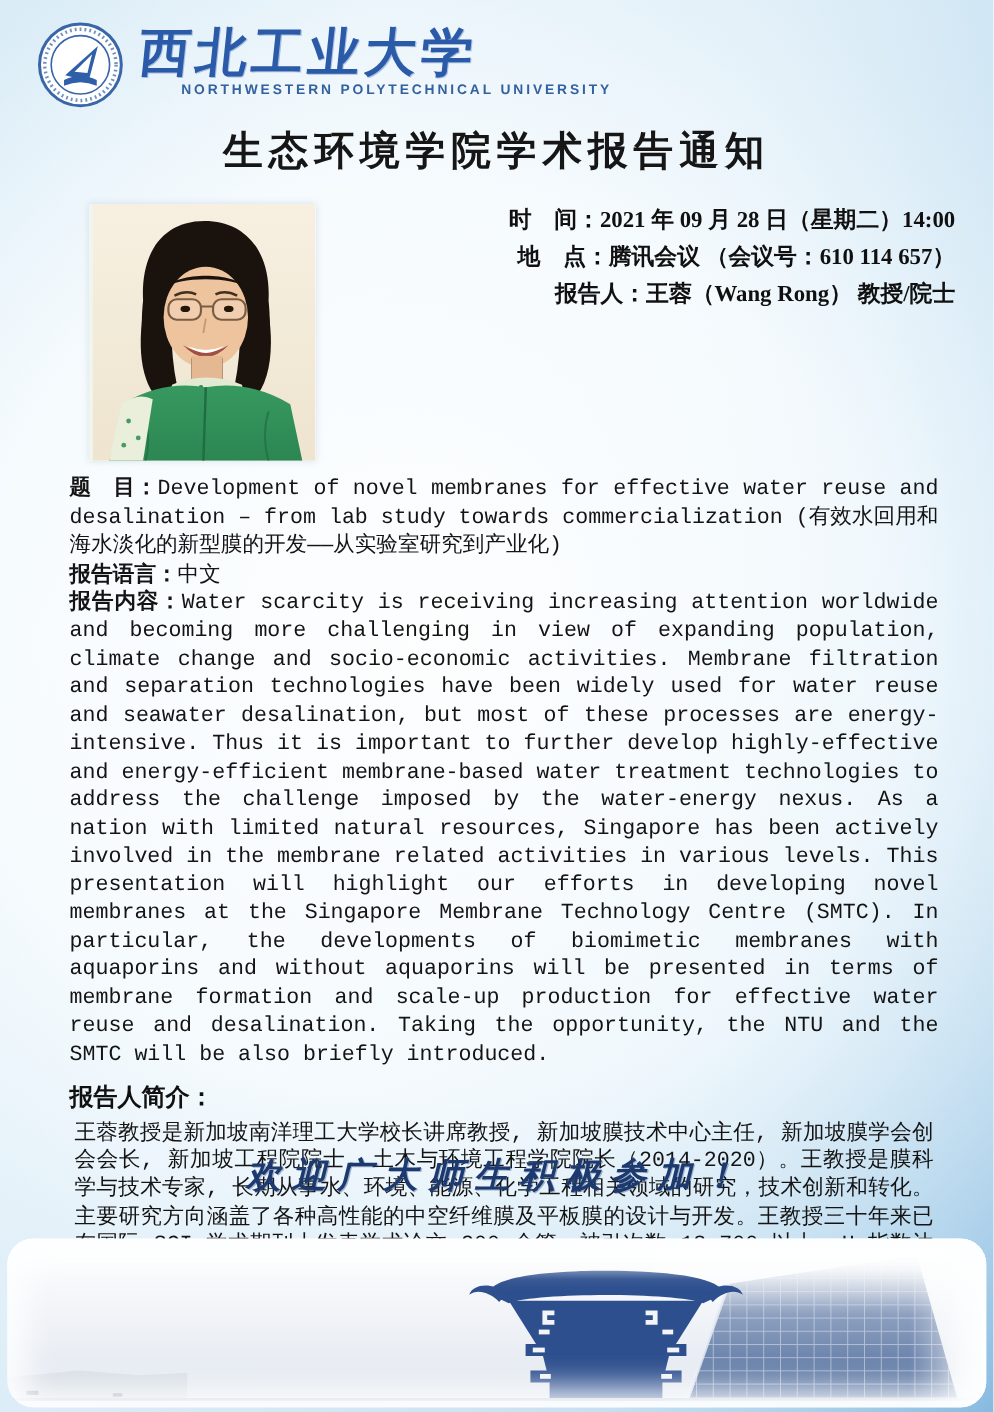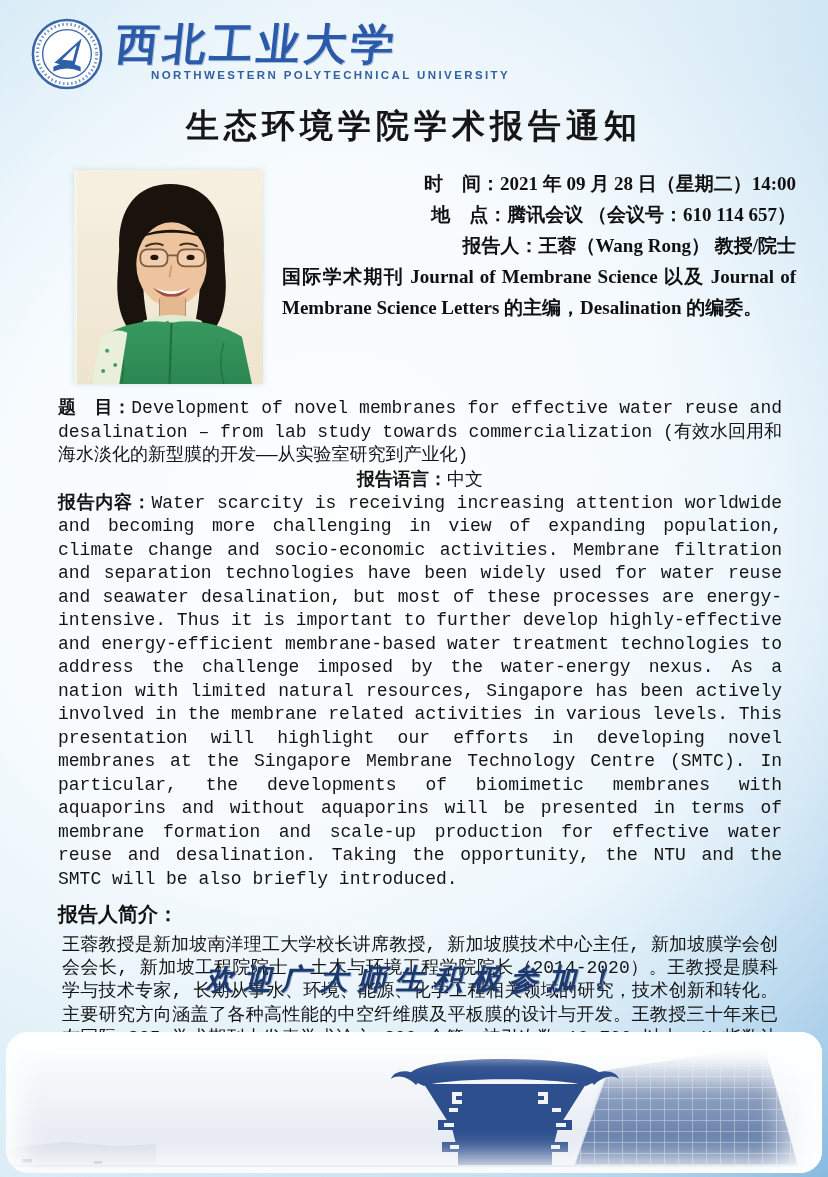--- a/index.html
+++ b/index.html
@@ -40,21 +40,21 @@
   }
   .photo svg{display:block;width:100%;height:100%;}
   
   .info{position:absolute;left:282px;top:168px;width:514px;}
   .info-line{font-size:19px;font-weight:bold;line-height:31px;margin:0;color:#101010;text-align:right;}
   .affil{font-size:19px;font-weight:bold;line-height:31px;margin:0;color:#101010;text-align:justify;}
   
   .body{position:absolute;left:58px;top:397px;width:724px;font-family:Liberation Mono, monospace;}
   .para{margin:0;font-size:18px;line-height:23.5px;text-align:justify;color:#141414;}
   .para b{font-weight:900;}
-  .lang-line{margin:0;font-size:18px;line-height:24px;color:#141414;text-align:center;}
+  .lang-line{margin:0;font-size:18px;line-height:24px;color:#141414;}
   .bio-heading{margin:10px 0 6px 0;font-size:20px;font-weight:900;color:#101010;}
   .bio-text{margin:4px;font-size:18px;line-height:23.2px;text-align:justify;color:#141414;}
   
   .welcome{
     position:absolute;left:0;top:960px;width:100%;text-align:center;
     font-size:29px;font-weight:900;font-style:italic;color:#1d3a70;
     letter-spacing:9px;margin:0;
     text-shadow:1px 1px 0 rgba(29,58,112,0.35);
   }
   
@@ -143,21 +143,20 @@
       <circle cx="30" cy="180" r="2" fill="#4a9a66"></circle>
         <circle cx="38" cy="194" r="2" fill="#4a9a66"></circle>
       <circle cx="26" cy="200" r="2" fill="#4a9a66"></circle>
     </svg>
   </div>
 
   <div class="info">
     <p class="info-line"><b>时　间：</b><span>2021 年 09 月 28 日（星期二）14:00</span></p>
     <p class="info-line"><b>地　点：</b><span>腾讯会议 （会议号：610 114 657）</span></p>
     <p class="info-line"><b>报告人：</b><span>王蓉（Wang Rong） 教授/院士</span></p>
-    <p class="affil">国际学术期刊 Journal of Membrane Science  以及 Journal of Membrane Science Letters 的主编，Desalination 的编委。</p>
   </div>
 
   <div class="body">
     <p class="para"><b>题　目：</b><span>Development of novel membranes for effective water reuse and desalination – from lab study towards  commercialization (有效水回用和海水淡化的新型膜的开发——从实验室研究到产业化)</span></p>
     <p class="lang-line"><b>报告语言：</b><span>中文</span></p>
     <p class="para"><b>报告内容：</b><span>Water scarcity is receiving increasing attention worldwide and becoming more challenging in view of expanding population, climate change and socio-economic activities. Membrane filtration and separation technologies have been widely used for water reuse and seawater desalination, but most of these processes are energy-intensive. Thus it is important to further develop highly-effective and energy-efficient membrane-based water treatment technologies to address the challenge imposed by the water-energy nexus. As a nation with limited natural resources, Singapore has been actively involved in the membrane related activities in various levels. This presentation will highlight our efforts in developing novel membranes at the Singapore Membrane Technology Centre (SMTC). In particular, the developments of biomimetic membranes with aquaporins and without aquaporins will be presented in terms of membrane formation and scale-up production for effective water reuse and desalination. Taking the opportunity, the NTU and the SMTC will be also briefly introduced.</span></p>
     <h2 class="bio-heading">报告人简介：</h2>
     <p class="bio-text">王蓉教授是新加坡南洋理工大学校长讲席教授, 新加坡膜技术中心主任, 新加坡膜学会创会会长, 新加坡工程院院士, 土木与环境工程学院院长（2014-2020）。王教授是膜科学与技术专家, 长期从事水、环境、能源、化学工程相关领域的研究，技术创新和转化。主要研究方向涵盖了各种高性能的中空纤维膜及平板膜的设计与开发。王教授三十年来已在国际 SCI 学术期刊上发表学术论文 300 余篇，被引次数 18,700 以上, H 指数达 76 (Web of Science)。 膜技术专利 30 多项，并孵化了三家膜技术初创公司。王教授于 2013 年获得新加坡国家发展优等奖，同年被 Lux Research 评为全球杰出的 25 位水务科学家之一，2016 年在联合国总部获得由联合国秘书长潘基文颁发的享有盛誉的“阿都拉西斯亲王国际水源大奖(PSIPW)”，2018 年荣获南洋研究大奖， 2019 年被任命为校长讲席教授, 2020 年当选为新加坡工程院院士。</p>
   </div>
 

